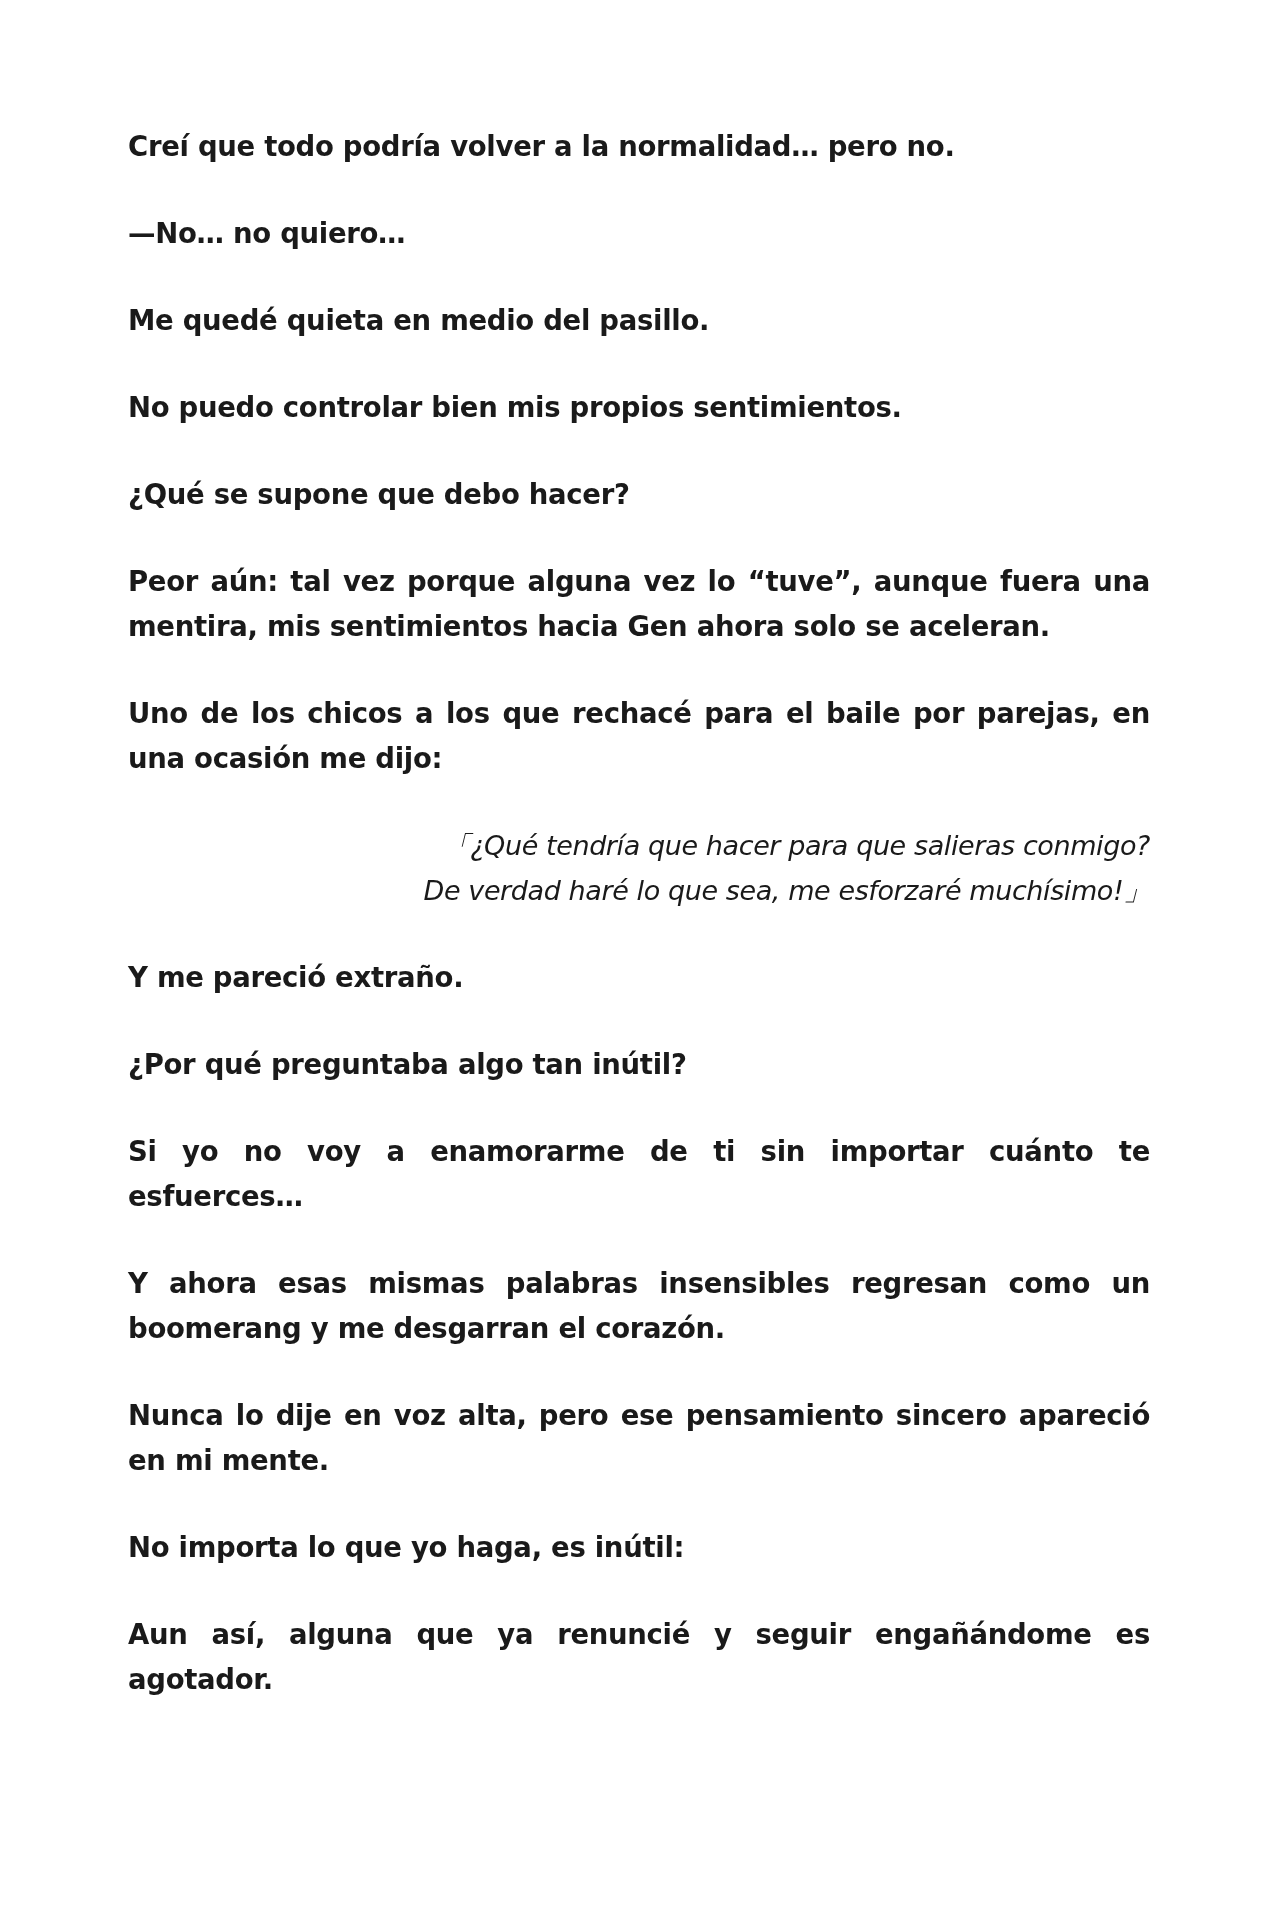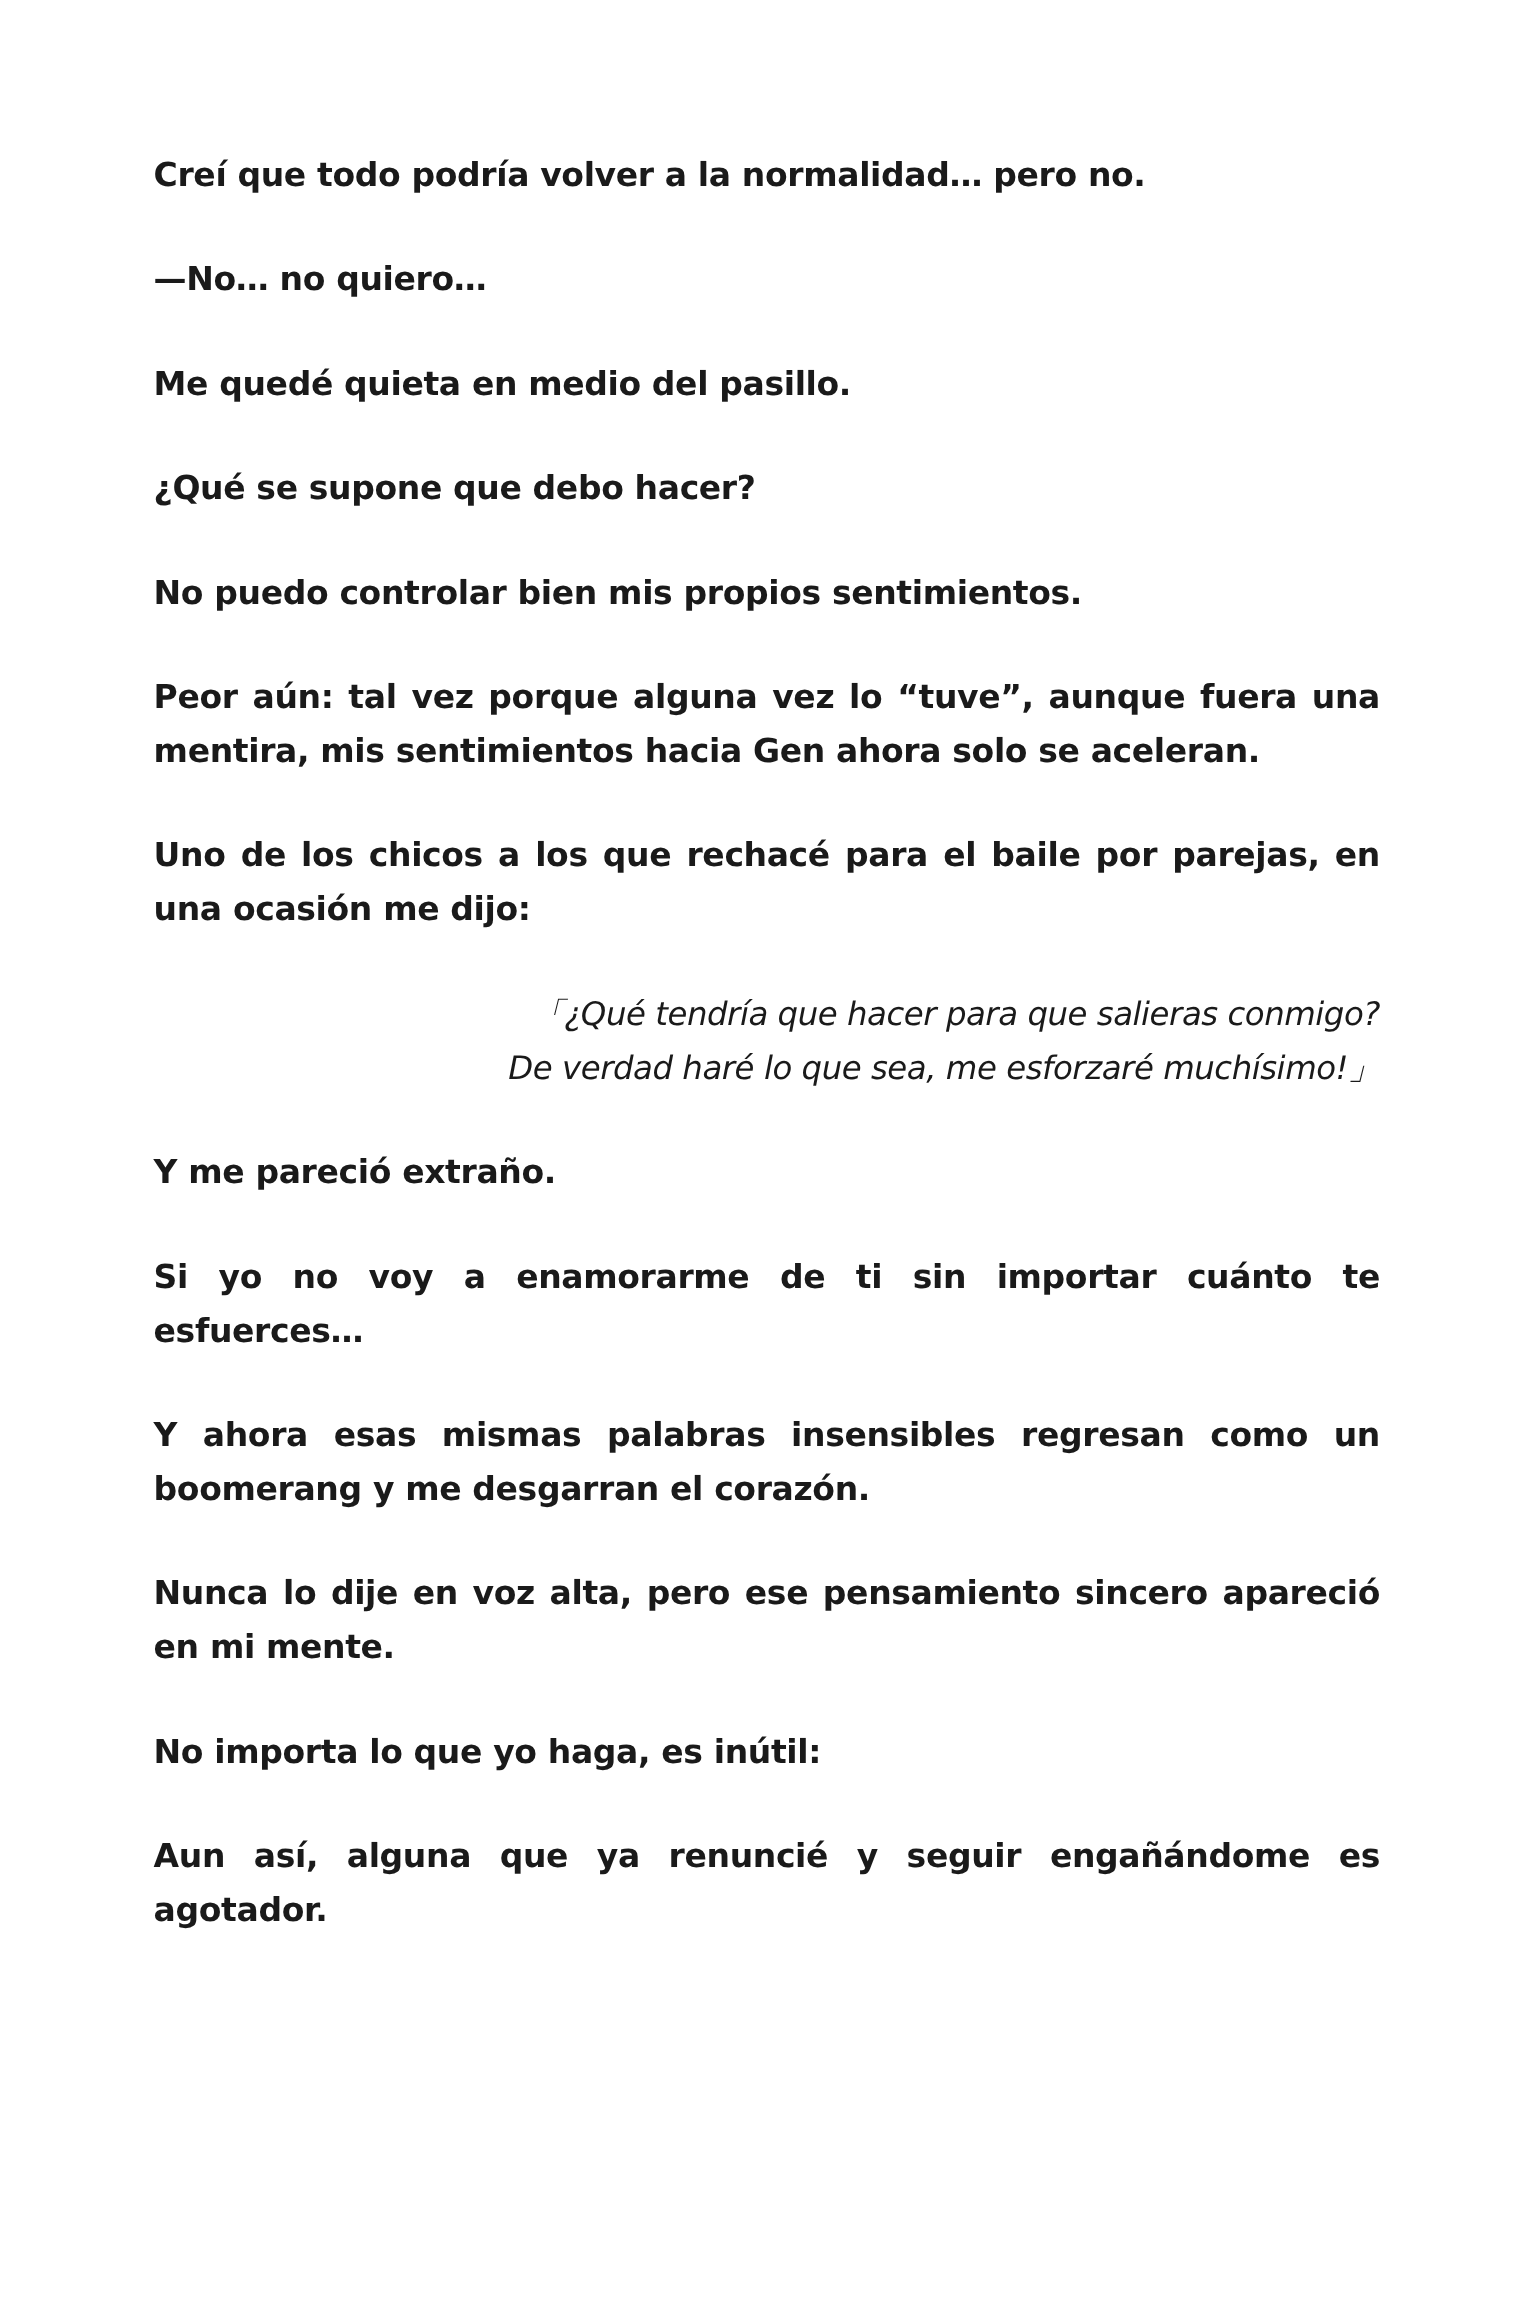--- a/index.html
+++ b/index.html
@@ -41,29 +41,30 @@
     .quote .ql1 { display: block; padding-left: 18px; }
     .quote .ql2 { display: block; padding-left: 10px; }
   </style>
 </head>
 <body>
 
 <div class="page">
   <p class="para">Creí que todo podría volver a la normalidad… pero no.</p>
   <p class="para">—No… no quiero…</p>
   <p class="para">Me quedé quieta en medio del pasillo.</p>
+  <p class="para">No puedo controlar bien mis propios sentimientos.</p>
   <p class="para">¿Qué se supone que debo hacer?</p>
-  <p class="para">No puedo controlar bien mis propios sentimientos.</p>
   <p class="para">Peor aún: tal vez porque alguna vez lo “tuve”, aunque fuera una mentira, mis sentimientos hacia Gen ahora solo se aceleran.</p>
   <p class="para">Uno de los chicos a los que rechacé para el baile por parejas, en una ocasión me dijo:</p>
 
   <div class="quote">
     <span class="ql1">「¿Qué tendría que hacer para que salieras conmigo?</span>
     <span class="ql2">De verdad haré lo que sea, me esforzaré muchísimo!」</span>
   </div>
 
   <p class="para">Y me pareció extraño.</p>
+  <p class="para">¿Por qué preguntaba algo tan inútil?</p>
   <p class="para">Si yo no voy a enamorarme de ti sin importar cuánto te esfuerces…</p>
   <p class="para">Y ahora esas mismas palabras insensibles regresan como un boomerang y me desgarran el corazón.</p>
   <p class="para">Nunca lo dije en voz alta, pero ese pensamiento sincero apareció en mi mente.</p>
   <p class="para">No importa lo que yo haga, es inútil:</p>
   <p class="para">Aun así, alguna que ya renuncié y seguir engañándome es agotador.</p>
 </div>
 
 </body></html>

